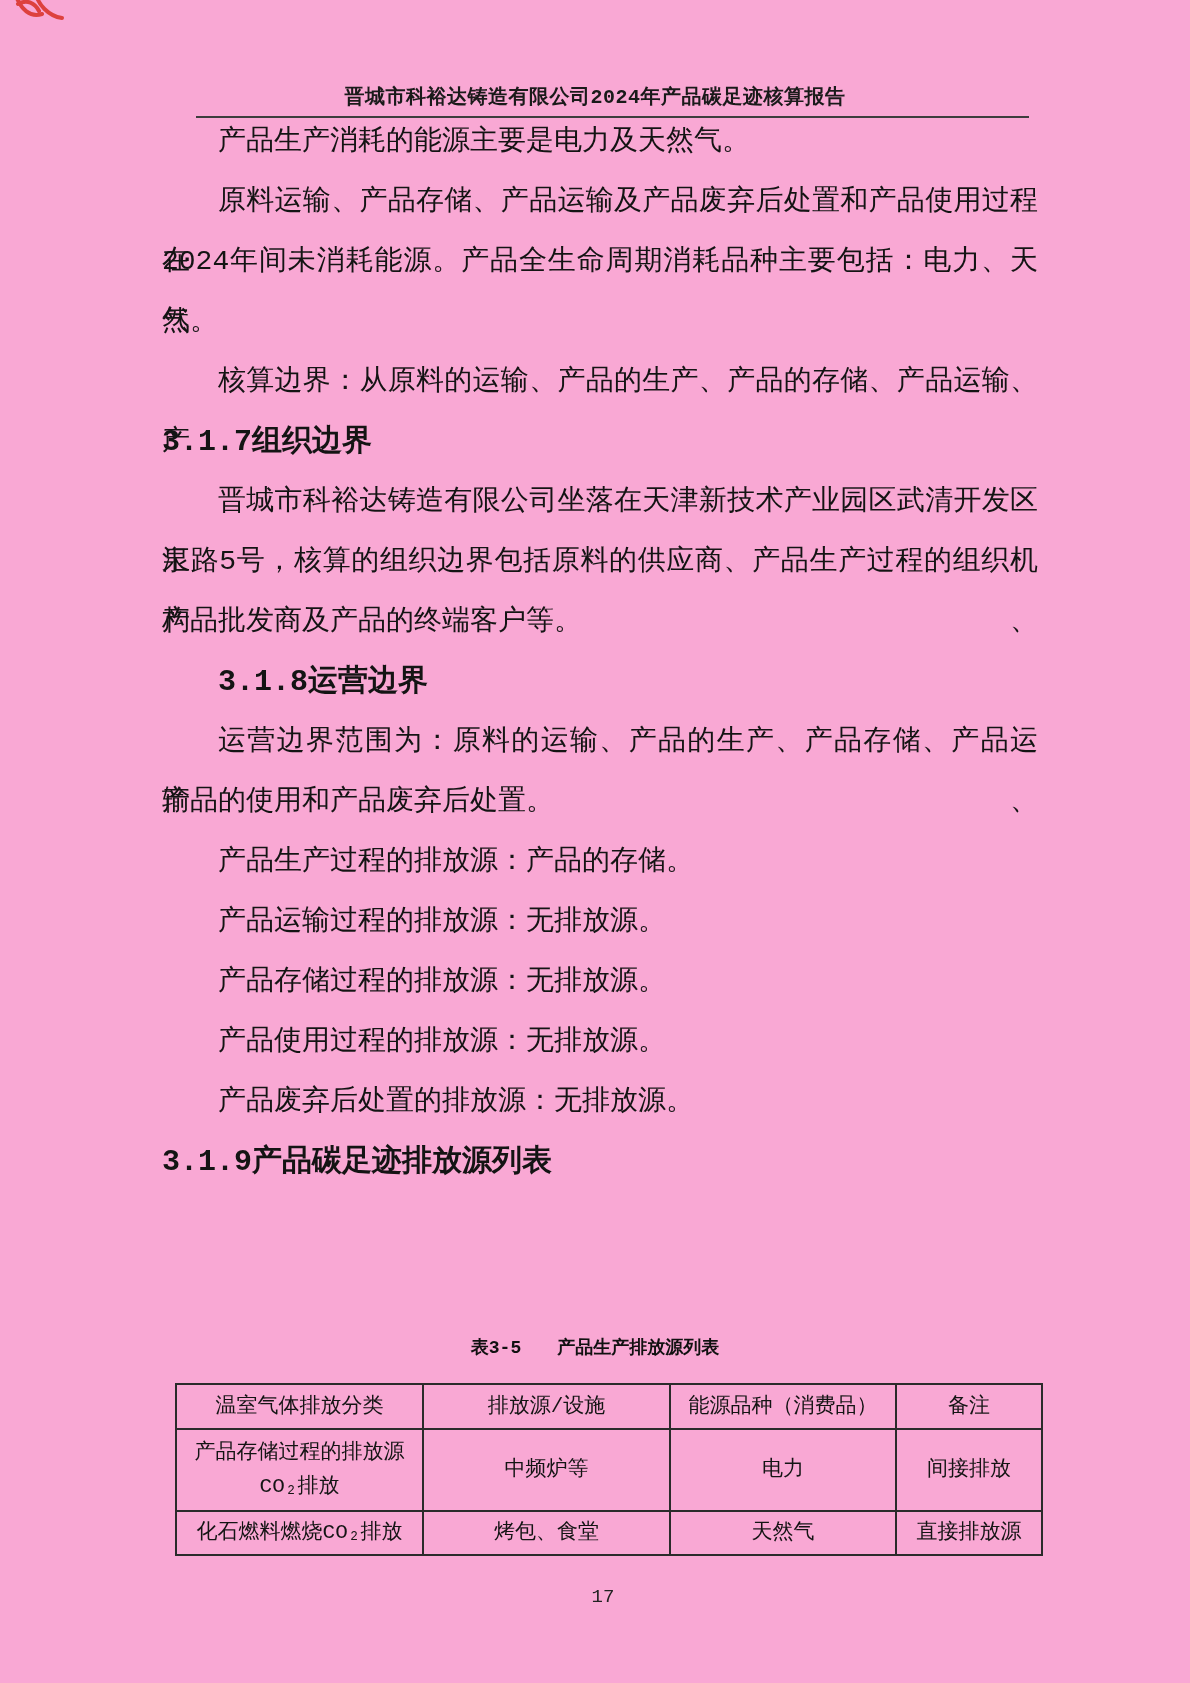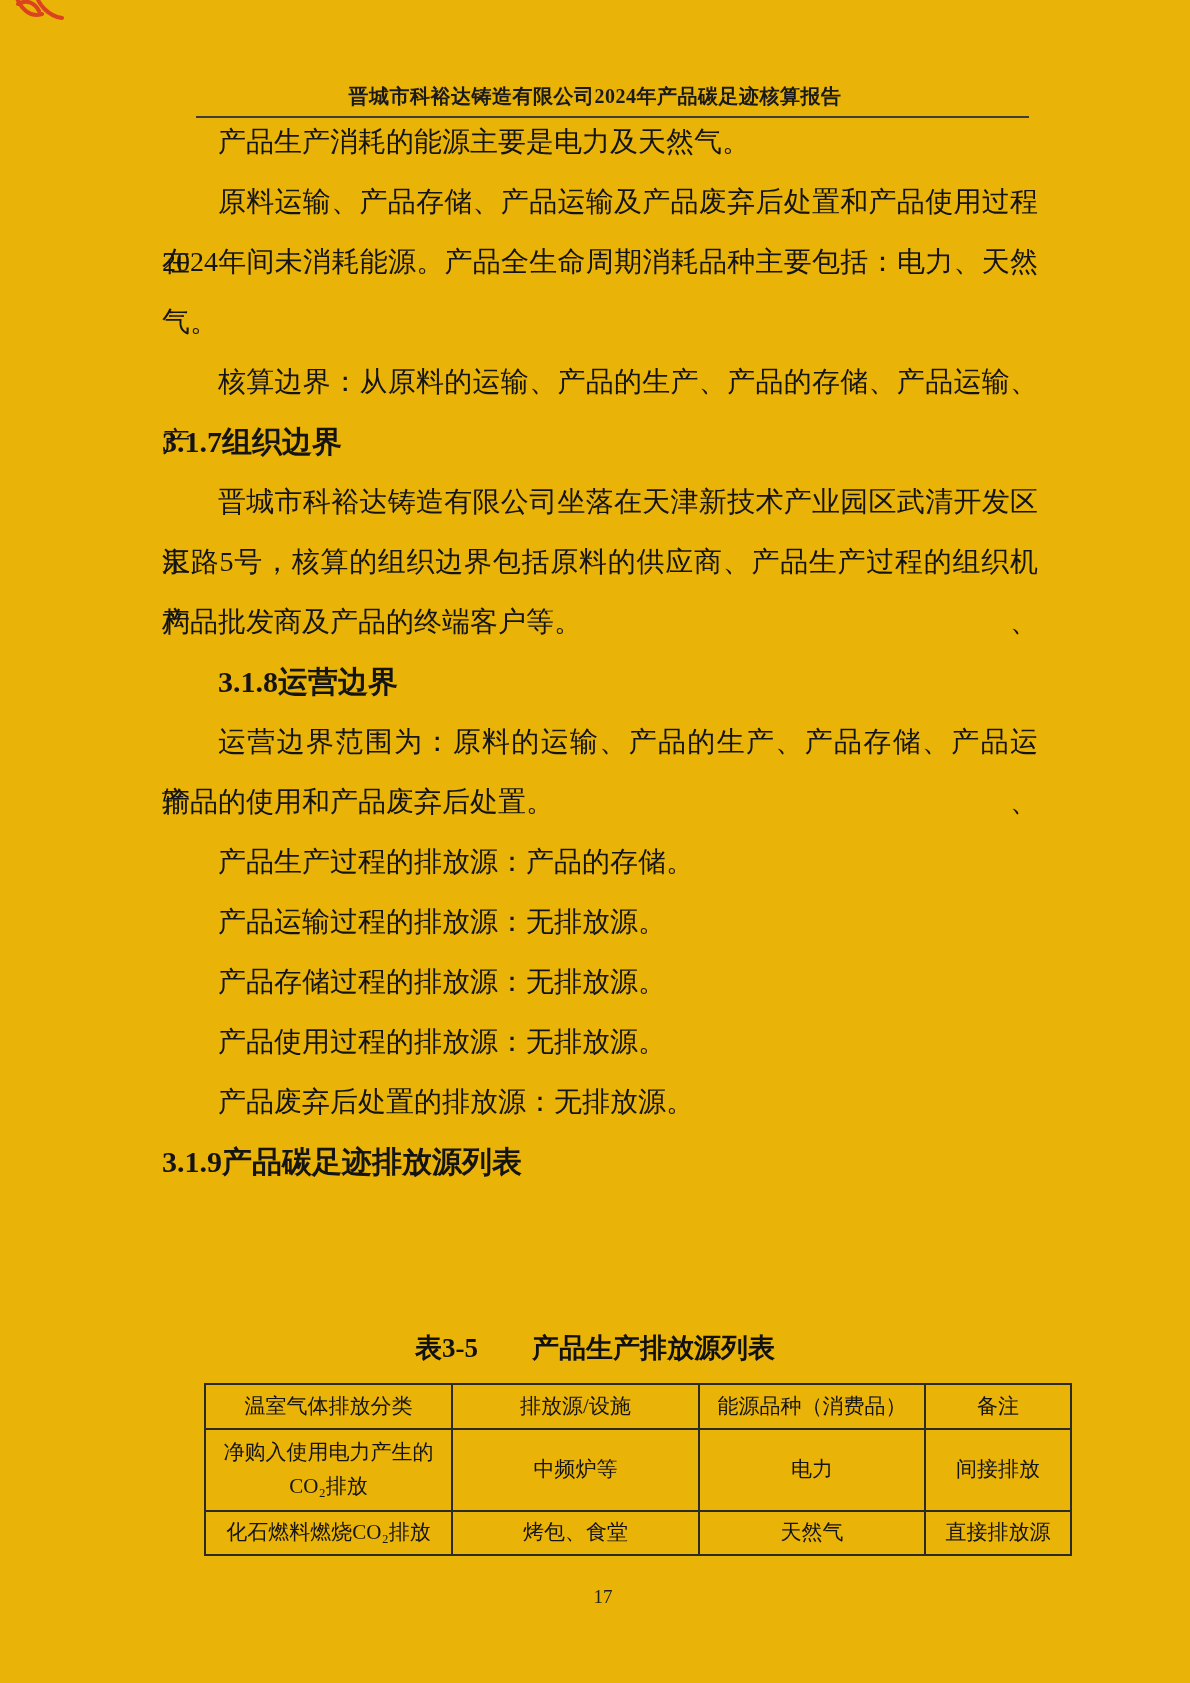--- a/index.html
+++ b/index.html
@@ -1,21 +1,21 @@
 <!DOCTYPE html>
 <html><head>
 <meta charset="utf-8">
 <style>
   html,body { margin:0; padding:0; background:#ffffff; }
   .page {
     position:relative;
     width:1190px; height:1683px;
-    background:#eab308;
+    background:#f9a8d4;
     overflow:hidden;
-    font-family:Liberation Serif, serif;
+    font-family:Liberation Mono, monospace;
     color:#121212;
   }
   .corner-mark { position:absolute; top:-6px; left:4px; }
   .header {
     position:absolute; top:83px; left:0; right:0;
     text-align:center;
     font-size:20px; font-weight:bold;
     letter-spacing:0.5px;
     color:#1a1a1a;
   }
@@ -33,32 +33,31 @@
     font-size:28px;
     color:#141414;
     white-space:nowrap;
   }
   .line.indent { text-indent:56px; }
   .line.fill { white-space:normal; text-align:justify; text-align-last:justify; }
   .line.heading { font-weight:bold; font-size:30px; }
   .table-title {
     position:absolute; top:1322px; left:0; right:0;
     text-align:center;
-    font-size:27px; font-weight:bold;
+    font-size:18px; font-weight:bold;
     line-height:52px;
     color:#111;
   }
   table.emissions-table {
     position:absolute; top:1383px; left:175px;
     width:866px;
     border-collapse:collapse;
     table-layout:fixed;
     font-size:21px;
     color:#141414;
-    margin-left:29px;
   }
   table.emissions-table th, table.emissions-table td {
     border:2px solid #2b2b2b;
     font-weight:normal;
     text-align:center;
     vertical-align:middle;
     padding:0 4px;
     white-space:pre-line;
     line-height:1.6;
   }
@@ -122,21 +121,21 @@
     <thead>
       <tr id="table-head-row">
           <th>温室气体排放分类</th>
           <th>排放源/设施</th>
           <th>能源品种（消费品）</th>
           <th>备注</th>
         </tr>
     </thead>
     <tbody id="table-body">
         <tr>
-          <td>净购入使用电力产生的
+          <td>产品存储过程的排放源
 CO₂排放</td>
           <td>中频炉等</td>
           <td>电力</td>
           <td>间接排放</td>
         </tr>
         <tr>
           <td>化石燃料燃烧CO₂排放</td>
           <td>烤包、食堂</td>
           <td>天然气</td>
           <td>直接排放源</td>

